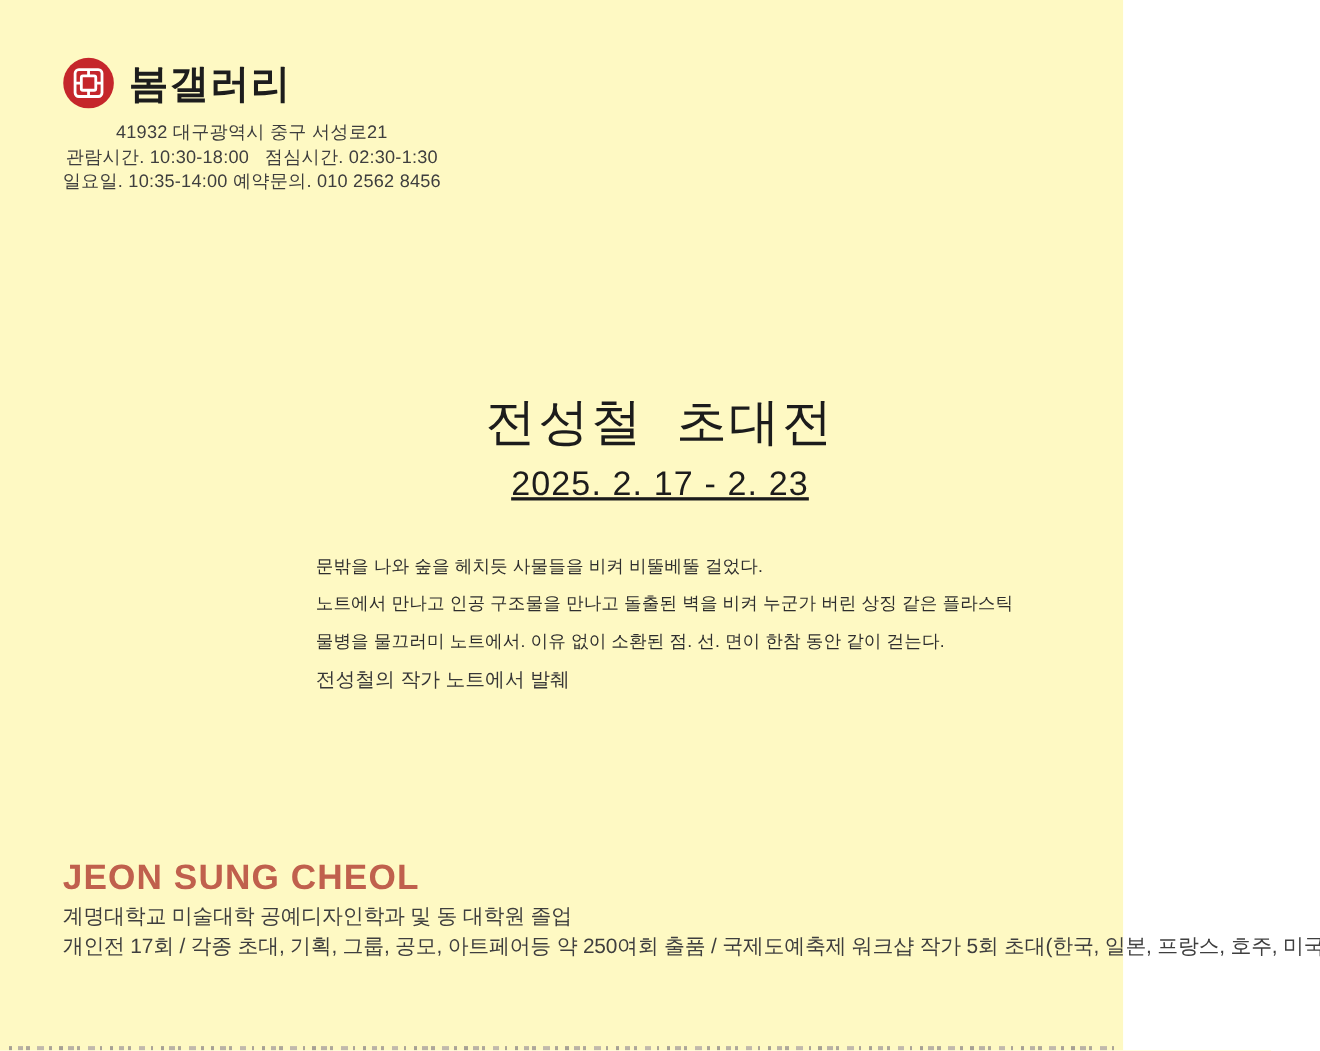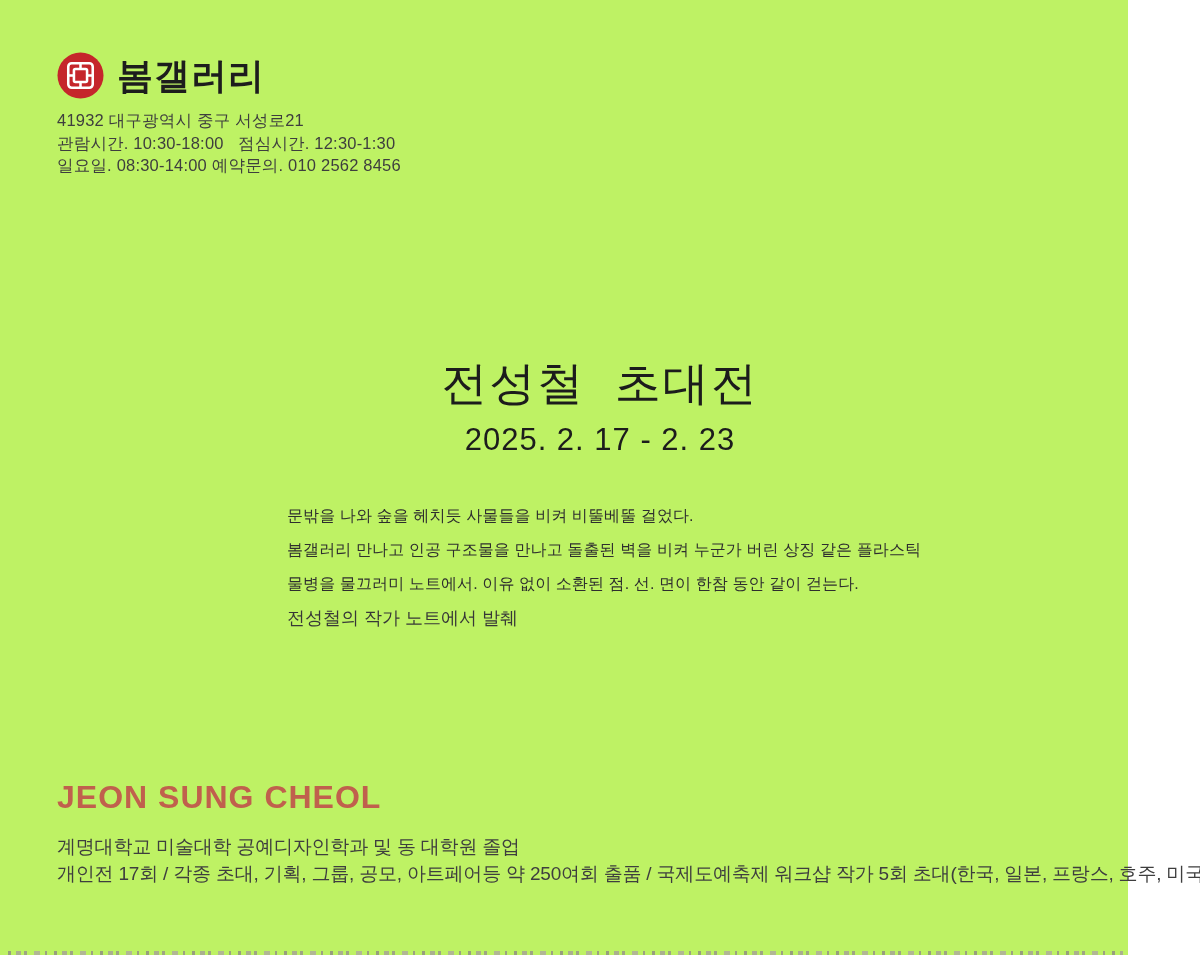--- a/index.html
+++ b/index.html
@@ -10,23 +10,23 @@
     width: 1200px;
     height: 955px;
     background: #ffffff;
     font-family: "Liberation Sans", "DejaVu Sans", sans-serif;
     position: relative;
     overflow: hidden;
   }
   .page {
     position: absolute;
     inset: 0;
-    width: 1128px;
+    width: 1021px;
     height: 955px;
-    background: #bef264;
+    background: #fef9c3;
   }
 
   
   .brand-row {
     position: absolute;
     left: 57px;
     top: 52px;
     display: flex;
     align-items: center;
     gap: 13px;
@@ -49,20 +49,21 @@
     position: absolute;
     left: 57px;
     top: 109px;
   }
   .contact-line {
     font-size: 16.5px;
     line-height: 22.5px;
     color: #3e3e3e;
     white-space: pre;
     letter-spacing: 0.2px;
+    text-align: center;
   }
 
   
   .title-block {
     position: absolute;
     left: 0;
     top: 358px;
     width: 1200px;
     text-align: center;
   }
@@ -75,20 +76,21 @@
     white-space: pre;
   }
   .exhibition-dates {
     margin-top: 15px;
     font-size: 31px;
     line-height: 34px;
     font-weight: 400;
     color: #1c1c1c;
     letter-spacing: 1px;
     white-space: pre;
+    text-decoration: underline;
   }
 
   
   .statement-block {
     position: absolute;
     left: 287px;
     top: 499px;
     width: 632px;
   }
   .statement-line {
@@ -116,21 +118,21 @@
   }
   .artist-name {
     font-size: 32px;
     font-weight: 700;
     letter-spacing: 1px;
     line-height: 30px;
     color: #c0604d;
     white-space: pre;
   }
   .artist-bio {
-    margin-top: 21px;
+    margin-top: 8px;
   }
   .bio-line {
     font-size: 19px;
     line-height: 27px;
     color: #3e3e3e;
     letter-spacing: -0.2px;
     white-space: nowrap;
   }
 
   
@@ -169,32 +171,32 @@
       <rect x="11.5" y="11.5" width="25" height="25" rx="3.5" fill="none" stroke="#ffffff" stroke-width="2.6"></rect>
       <line x1="24" y1="11.5" x2="24" y2="36.5" stroke="#ffffff" stroke-width="2.6"></line>
       <line x1="11.5" y1="24" x2="36.5" y2="24" stroke="#ffffff" stroke-width="2.6"></line>
       <rect x="17.3" y="17.3" width="13.4" height="13.4" rx="1.5" fill="#c5262b" stroke="#ffffff" stroke-width="2.6"></rect>
     </svg>
     <div class="brand-name">봄갤러리</div>
   </div>
 
   <div class="contact-block">
     <div class="contact-line">41932 대구광역시 중구 서성로21</div>
-    <div class="contact-line">관람시간. 10:30-18:00   점심시간. 12:30-1:30</div>
-    <div class="contact-line">일요일. 08:30-14:00 예약문의. 010 2562 8456</div>
+    <div class="contact-line">관람시간. 10:30-18:00   점심시간. 02:30-1:30</div>
+    <div class="contact-line">일요일. 10:35-14:00 예약문의. 010 2562 8456</div>
   </div>
 
   <div class="title-block">
     <div class="exhibition-title">전성철  초대전</div>
     <div class="exhibition-dates">2025. 2. 17 - 2. 23</div>
   </div>
 
   <div class="statement-block">
     <div class="statement-line">문밖을 나와 숲을 헤치듯 사물들을 비켜 비뚤베뚤 걸었다.</div>
-    <div class="statement-line">봄갤러리 만나고 인공 구조물을 만나고 돌출된 벽을 비켜 누군가 버린 상징 같은 플라스틱</div>
+    <div class="statement-line">노트에서 만나고 인공 구조물을 만나고 돌출된 벽을 비켜 누군가 버린 상징 같은 플라스틱</div>
     <div class="statement-line">물병을 물끄러미 노트에서. 이유 없이 소환된 점. 선. 면이 한참 동안 같이 걷는다.</div>
     <div class="statement-attribution">전성철의 작가 노트에서 발췌</div>
   </div>
 
   <div class="artist-block">
     <div class="artist-name">JEON SUNG CHEOL</div>
     <div class="artist-bio">
       <div class="bio-line">계명대학교 미술대학 공예디자인학과 및 동 대학원 졸업</div>
       <div class="bio-line">개인전 17회 / 각종 초대, 기획, 그룹, 공모, 아트페어등 약 250여회 출품 / 국제도예축제 워크샵 작가 5회 초대(한국, 일본, 프랑스, 호주, 미국) / 대구공예대전</div>
     </div>

